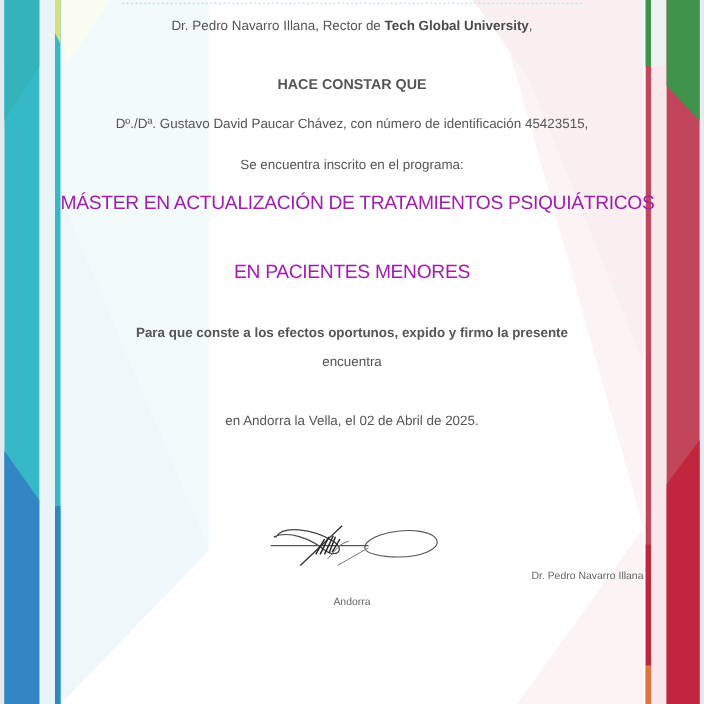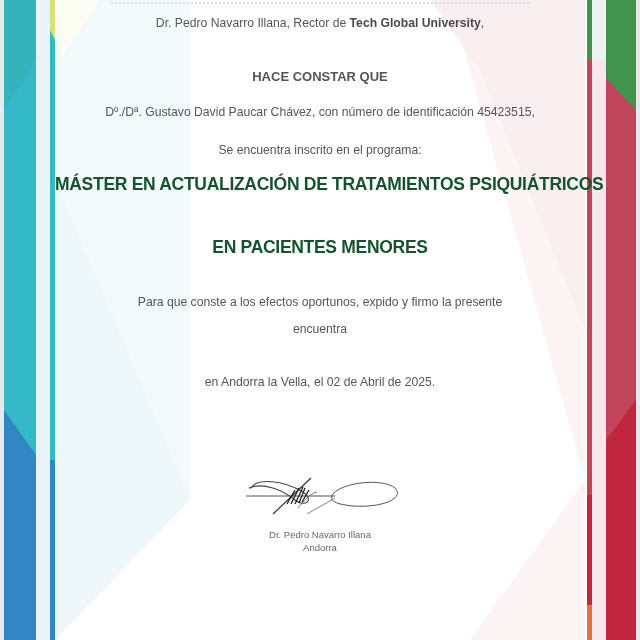--- a/index.html
+++ b/index.html
@@ -10,21 +10,21 @@
       color: #555555;
     }
     .bg-layer { position: absolute; inset: 0; pointer-events: none; }
     .content {
       position: absolute; left: 55px; right: 55px; top: 0; bottom: 0;
       text-align: center;
     }
     .line { position: absolute; left: 0; right: 0; text-align: center; white-space: nowrap; }
     .small { font-size: 12.2px; color: #555; }
     .heading { font-size: 13px; font-weight: bold; color: #555; }
-    .title { font-size: 17.5px; font-weight: bold; color: #14532d; line-height: 19px; letter-spacing: -0.3px; }
+    .title { font-size: 17.5px; font-weight: normal; color: #a21caf; line-height: 19px; letter-spacing: -0.3px; }
     .bold { font-weight: bold; color: #4a4a4a; }
     .sig-name { font-size: 9.5px; color: #666; }
     .dots {
       position: absolute; top: 2px; left: 110px; right: 110px; height: 2px;
       background-image: radial-gradient(circle, #c9e3ea 0.8px, transparent 1px);
       background-size: 4px 2px;
     }
   </style>
 </head>
 <body>
@@ -73,30 +73,30 @@
   </div>
 
   <div class="line small" style="top:105px;">Dº./Dª. Gustavo David Paucar Chávez, con número de identificación 45423515,</div>
 
   <div class="line small" style="top:131px;margin-top:12px;">Se encuentra inscrito en el programa:</div>
 
   <div class="line title" style="top:175px;">MÁSTER EN ACTUALIZACIÓN DE TRATAMIENTOS PSIQUIÁTRICOS</div>
   <div class="line title" style="top:194px;margin-top:44px;">EN PACIENTES MENORES</div>
 
 
-  <div class="line small" style="top:295px;">Para que conste a los efectos oportunos, expido y firmo la presente</div>
+  <div class="line small" style="top:295px;font-weight:bold;">Para que conste a los efectos oportunos, expido y firmo la presente</div>
   <div class="line small" style="top:322px;">encuentra</div>
 
   <div class="line small" style="top:375px;">en Andorra la Vella, el 02 de Abril de 2025.</div>
 
   <svg style="position:absolute; left:188px; top:474px;" width="160" height="48" viewBox="0 0 160 48">
     <path d="M8,14 C14,4 40,6 60,18 C72,26 62,34 52,26 C40,16 20,8 6,14 Z" fill="none" stroke="#444" stroke-width="1.1"></path>
     <path d="M3,22 L92,22" stroke="#555" stroke-width="1.2"></path>
     <path d="M30,40 L68,4" stroke="#333" stroke-width="1.2"></path>
     <path d="M55,34 C62,26 66,20 74,18" stroke="#666" stroke-width="0.9" fill="none"></path>
     <path d="M48,30 L56,14 M52,30 L60,13 M56,29 L62,14 M59,28 L66,16 M44,30 L52,16" stroke="#222" stroke-width="1.3"></path>
     <path d="M90,20 C100,8 140,4 152,14 C162,24 140,34 110,32 C90,30 86,26 90,20 Z" fill="none" stroke="#555" stroke-width="1"></path>
     <path d="M64,40 L92,24" stroke="#777" stroke-width="0.9"></path>
   </svg>
 
-  <div class="line sig-name" style="top:529px;">Dr. Pedro Navarro Illana</div>
+  <div class="line sig-name" style="top:518px;text-align:right;">Dr. Pedro Navarro Illana</div>
   <div class="line sig-name" style="top:542px;">Andorra</div>
 </div>
 
 </body></html>

